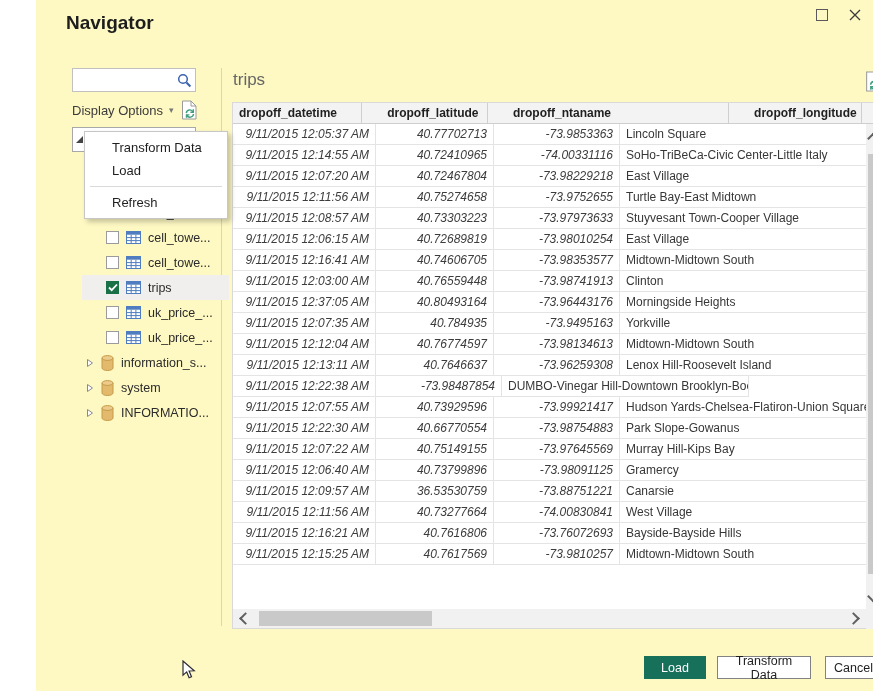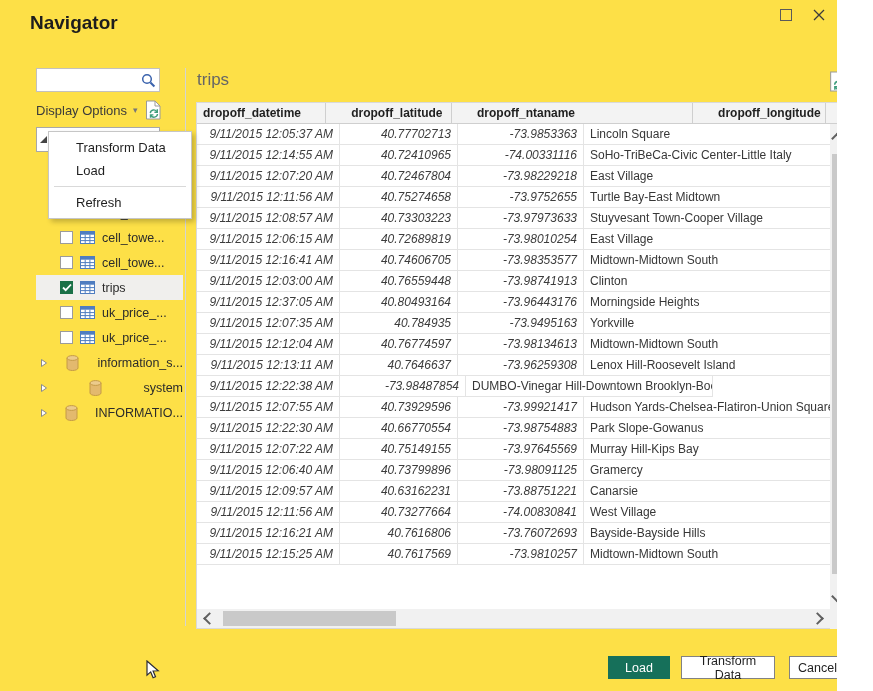--- a/index.html
+++ b/index.html
@@ -1,17 +1,17 @@
 <!DOCTYPE html>
 <html><head>
 <meta charset="utf-8">
 <style>
   html,body{margin:0;padding:0;background:#fff;}
-  .dialog{position:relative;width:837px;height:691px;background:#fde047;overflow:hidden;
-          font-family:"Liberation Sans","DejaVu Sans",sans-serif;color:#252423;}
+  .dialog{position:relative;width:837px;height:691px;background:#fef9c3;overflow:hidden;
+          font-family:"Liberation Sans","DejaVu Sans",sans-serif;color:#252423;margin-left:36px;}
 
   
   .dlg-title{position:absolute;left:30px;top:12px;font-size:19px;font-weight:700;color:#1d1d1d;}
   .win-controls{position:absolute;top:5px;right:8px;display:flex;gap:13px;align-items:center;}
   .win-btn{background:none;border:none;padding:2px;width:20px;height:20px;display:flex;align-items:center;justify-content:center;cursor:default;}
   .maxi-glyph{display:block;width:10px;height:10px;border:1px solid #5a5a5a;}
 
   
   .search-box{position:absolute;left:36px;top:68px;width:124px;height:24px;border:1px solid #c3c1bf;
               display:flex;align-items:center;box-sizing:border-box;background:#fff;}
@@ -19,23 +19,23 @@
                     font-family:inherit;background:transparent;}
   .search-box .icon{flex:0 0 auto;padding-right:3px;display:flex;}
   .display-row{position:absolute;left:36px;top:98px;width:126px;height:24px;display:flex;
                align-items:center;justify-content:space-between;}
   .display-opt{display:flex;align-items:center;gap:6px;font-size:13px;color:#3b3b3b;}
   .caret{font-size:9px;color:#777;line-height:1;}
   .icon-btn{background:none;border:none;padding:0;display:flex;cursor:default;}
 
   .tree-root{position:absolute;left:36px;top:127px;width:124px;height:25px;border:1px solid #a8a8a8;
              box-sizing:border-box;display:flex;align-items:center;gap:6px;padding-left:2px;background:#fff;z-index:1;}
-  .tree{position:absolute;left:36px;top:200px;width:147px;z-index:1;}
+  .tree{position:absolute;left:46px;top:200px;width:147px;z-index:1;}
   .tree-item{display:flex;align-items:center;height:25px;gap:7px;padding-left:24px;box-sizing:border-box;}
-  .tree-item.db{padding-left:4px;justify-content:space-between;}
+  .tree-item.db{padding-left:4px;}
   .tree-item.selected{background:#f0efed;}
   .checkbox{width:13px;height:13px;border:1px solid #9b9b9b;background:#fff;box-sizing:border-box;
             display:inline-flex;align-items:center;justify-content:center;flex:0 0 auto;}
   .checkbox.checked{border-color:transparent;}
   .tree-label{font-size:12.5px;color:#2b2b2b;white-space:nowrap;overflow:hidden;}
   .icon{display:inline-flex;flex:0 0 auto;}
 
   .divider{position:absolute;left:185px;top:68px;width:1px;height:558px;background:#d4d4d4;}
 
   
@@ -404,21 +404,21 @@
           <div class="td w3">Murray Hill-Kips Bay</div>
         </div>
         <div class="t-row">
           <div class="td w0 num">9/11/2015 12:06:40 AM</div>
           <div class="td w1 num">40.73799896</div>
           <div class="td w2 num">-73.98091125</div>
           <div class="td w3">Gramercy</div>
         </div>
         <div class="t-row">
           <div class="td w0 num">9/11/2015 12:09:57 AM</div>
-          <div class="td w1 num">40.63162231</div>
+          <div class="td w1 num">36.53530759</div>
           <div class="td w2 num">-73.88751221</div>
           <div class="td w3">Canarsie</div>
         </div>
         <div class="t-row">
           <div class="td w0 num">9/11/2015 12:11:56 AM</div>
           <div class="td w1 num">40.73277664</div>
           <div class="td w2 num">-74.00830841</div>
           <div class="td w3">West Village</div>
         </div>
         <div class="t-row">

